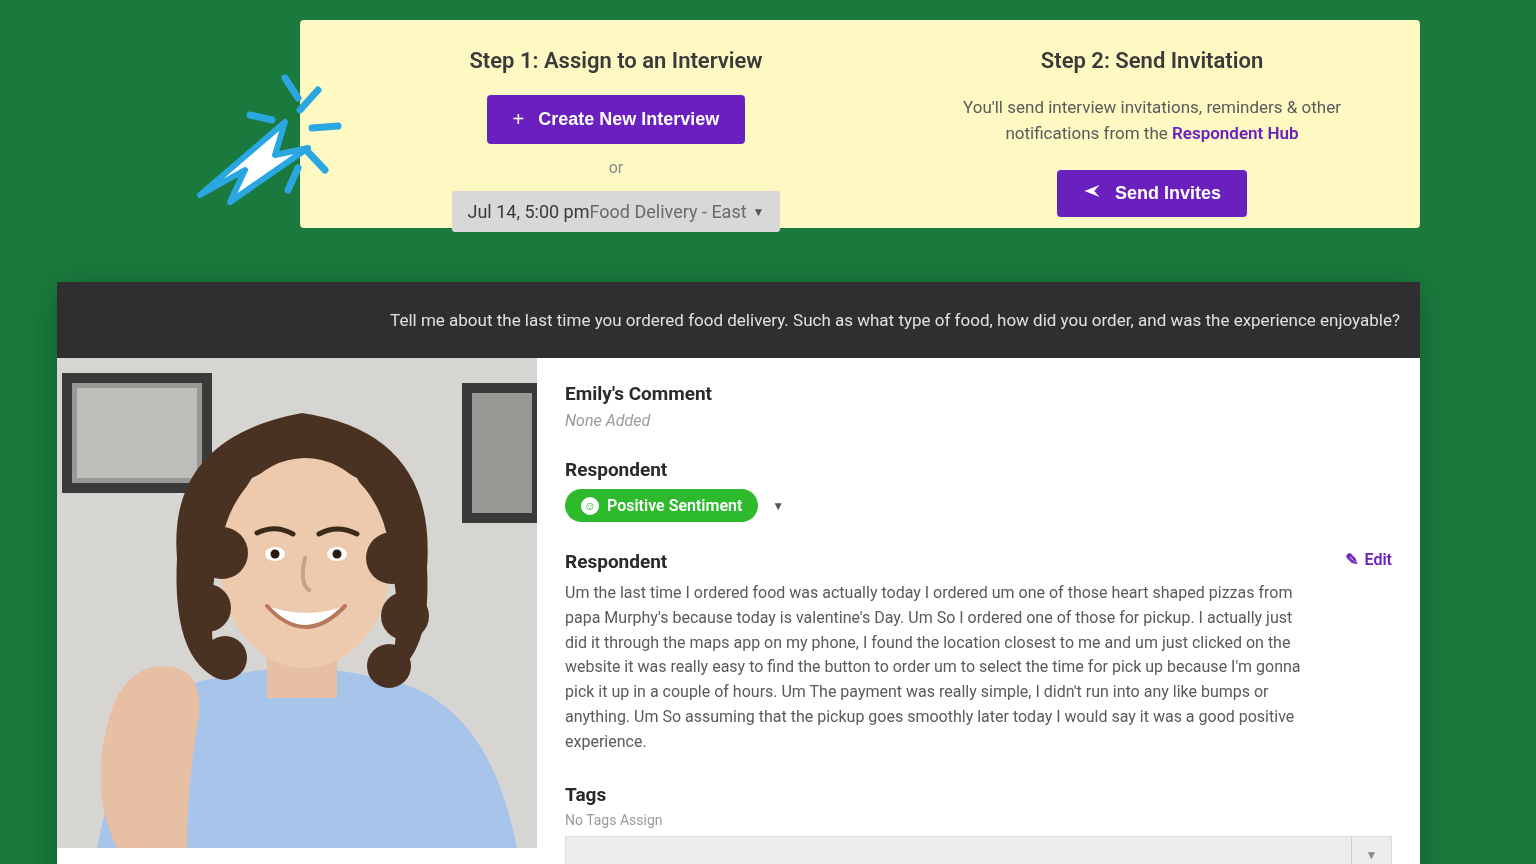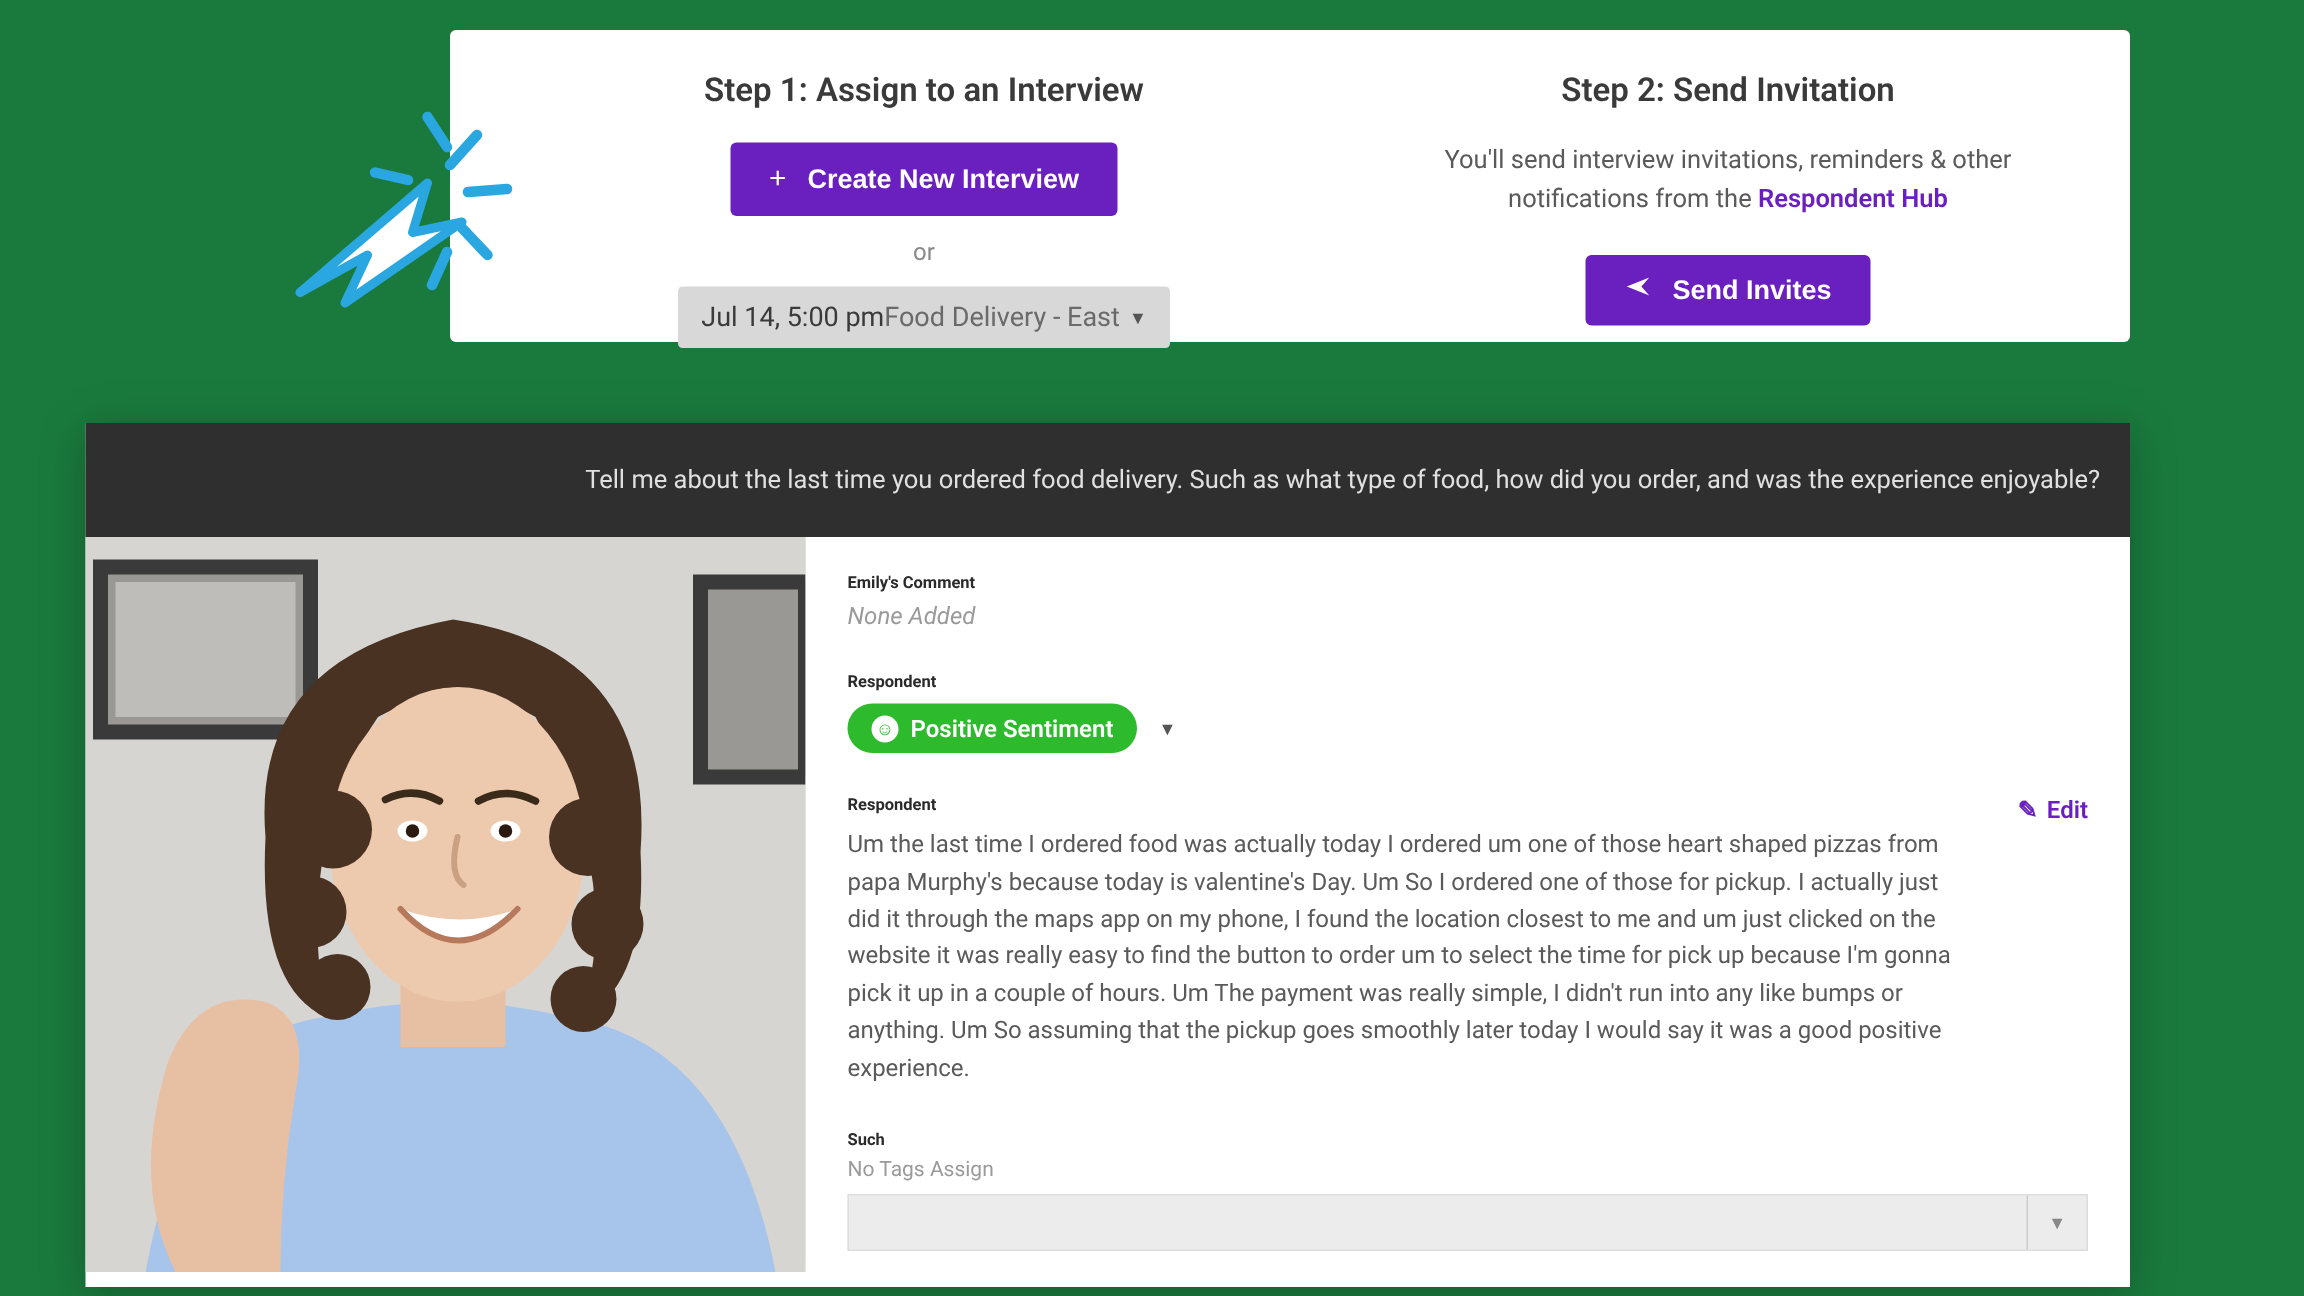--- a/index.html
+++ b/index.html
@@ -10,21 +10,21 @@
     height: 864px;
     position: relative;
     overflow: hidden;
   }
   .top-panel {
     position: absolute;
     left: 300px;
     top: 20px;
     width: 1120px;
     height: 208px;
-    background: #ffffff;
+    background: #fef9c3;
     border-radius: 4px;
     display: flex;
     padding-left: 48px;
   }
   .step-col {
     flex: 1;
     padding: 28px 40px;
     text-align: center;
   }
   .step-title {
@@ -124,21 +124,21 @@
     position: relative;
     overflow: hidden;
     flex-shrink: 0;
   }
   .right-pane {
     flex: 1;
     padding: 24px 28px;
     position: relative;
   }
   .sect-title {
-    font-size: 11px;
+    font-size: 19px;
     font-weight: 700;
     color: #2a2a2a;
     margin-bottom: 6px;
   }
   .none-added {
     color: #9a9a9a;
     font-style: italic;
     font-size: 16px;
     margin-bottom: 28px;
   }
@@ -331,21 +331,21 @@
       <div class="transcript-block">
         <div class="sect-title">Respondent</div>
         <span class="edit-link">
           <span>✎</span>
           <span>Edit</span>
         </span>
         <div class="transcript-text">Um the last time I ordered food was actually today I ordered um one of those heart shaped pizzas from papa Murphy's because today is valentine's Day. Um So I ordered one of those for pickup. I actually just did it through the maps app on my phone, I found the location closest to me and um just clicked on the website it was really easy to find the button to order um to select the time for pick up because I'm gonna pick it up in a couple of hours. Um The payment was really simple, I didn't run into any like bumps or anything. Um So assuming that the pickup goes smoothly later today I would say it was a good positive experience.</div>
       </div>
 
       <div class="tags-block">
-        <div class="sect-title">Such</div>
+        <div class="sect-title">Tags</div>
         <div class="no-tags">No Tags Assign</div>
         <div class="tags-input-row">
           <input class="tags-input" style="">
           <div class="tags-dd">▼</div>
         </div>
       </div>
     </div>
   </div>
 </div>
 

